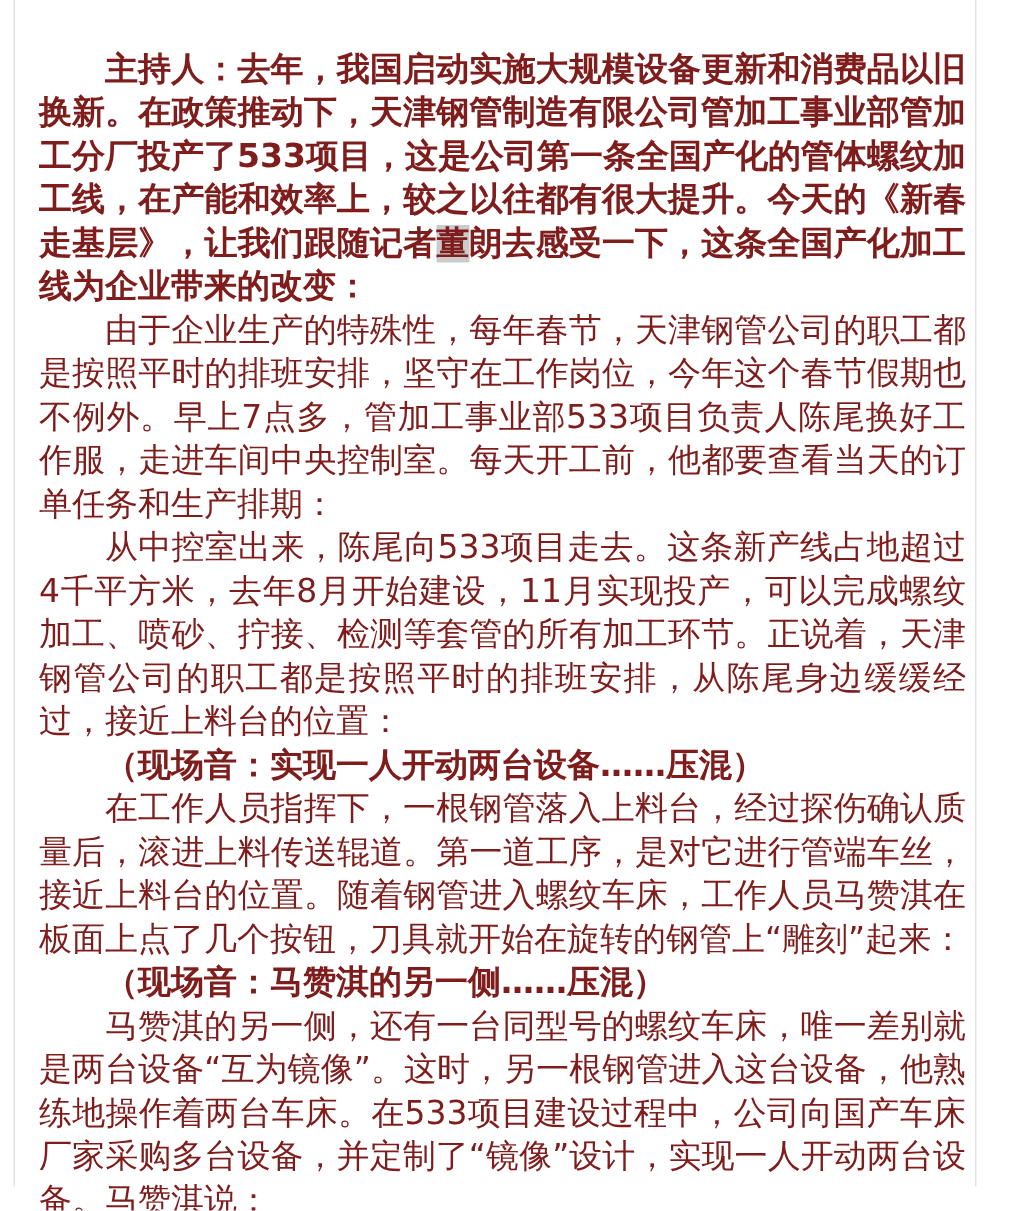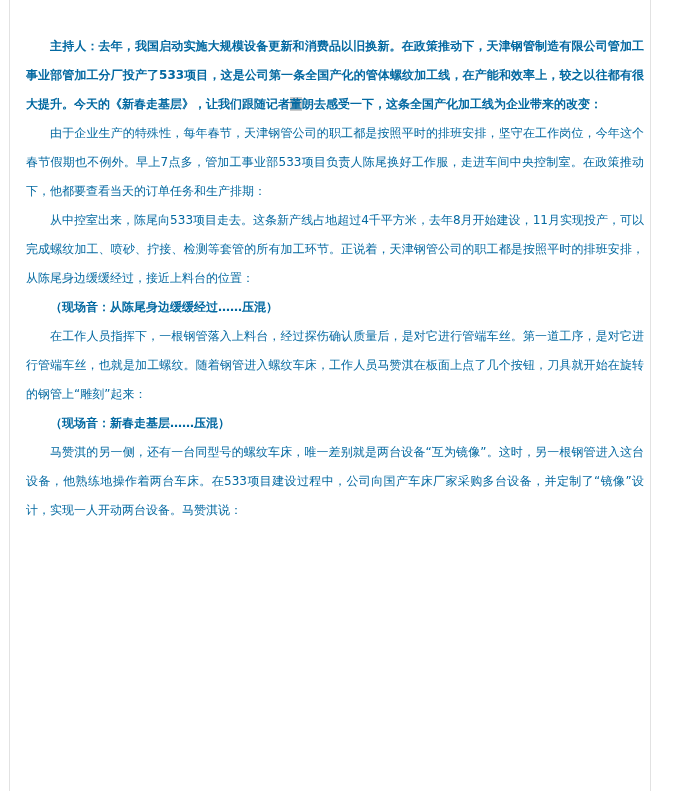--- a/index.html
+++ b/index.html
@@ -24,23 +24,23 @@
     box-sizing: border-box;
     border-left: 1px solid #e2e2e2;
     border-right: 1px solid #e2e2e2;
     background: #ffffff;
   }
   .text-area {
     box-sizing: border-box;
     width: 100%;
     height: 100%;
     padding: 32px 6px 0 16px;
-    font-size: 12px;
+    font-size: 22px;
     line-height: 29px;
-    color: #0369a1;
+    color: #7f1d1d;
     text-align: justify;
     letter-spacing: 0;
   }
   .text-area p {
     margin: 0;
     padding: 0;
     text-indent: 2em;
     word-break: break-all;
   }
   .text-area p.bold {
@@ -52,20 +52,20 @@
   .hl {
     background: #cbcbcb;
   }
 </style>
 </head>
 <body>
 
 <div class="page-column">
   <article class="text-area" id="article-body">
       <p class="bold"><span>主持人：去年，我国启动实施大规模设备更新和消费品以旧换新。在政策推动下，天津钢管制造有限公司管加工事业部管加工分厂投产了533项目，这是公司第一条全国产化的管体螺纹加工线，在产能和效率上，较之以往都有很大提升。今天的《新春走基层》，让我们跟随记者</span><span class="hl">董</span><span>朗去感受一下，这条全国产化加工线为企业带来的改变：</span></p>
-      <p class="regular"><span>由于企业生产的特殊性，每年春节，天津钢管公司的职工都是按照平时的排班安排，坚守在工作岗位，今年这个春节假期也不例外。早上7点多，管加工事业部533项目负责人陈尾换好工作服，走进车间中央控制室。在政策推动下，他都要查看当天的订单任务和生产排期：</span></p>
+      <p class="regular"><span>由于企业生产的特殊性，每年春节，天津钢管公司的职工都是按照平时的排班安排，坚守在工作岗位，今年这个春节假期也不例外。早上7点多，管加工事业部533项目负责人陈尾换好工作服，走进车间中央控制室。每天开工前，他都要查看当天的订单任务和生产排期：</span></p>
       <p class="regular"><span>从中控室出来，陈尾向533项目走去。这条新产线占地超过4千平方米，去年8月开始建设，11月实现投产，可以完成螺纹加工、喷砂、拧接、检测等套管的所有加工环节。正说着，天津钢管公司的职工都是按照平时的排班安排，从陈尾身边缓缓经过，接近上料台的位置：</span></p>
-      <p class="bold"><span>（现场音：从陈尾身边缓缓经过……压混）</span></p>
-      <p class="regular"><span>在工作人员指挥下，一根钢管落入上料台，经过探伤确认质量后，是对它进行管端车丝。第一道工序，是对它进行管端车丝，也就是加工螺纹。随着钢管进入螺纹车床，工作人员马赞淇在板面上点了几个按钮，刀具就开始在旋转的钢管上“雕刻”起来：</span></p>
-      <p class="bold"><span>（现场音：新春走基层……压混）</span></p>
+      <p class="bold"><span>（现场音：实现一人开动两台设备……压混）</span></p>
+      <p class="regular"><span>在工作人员指挥下，一根钢管落入上料台，经过探伤确认质量后，滚进上料传送辊道。第一道工序，是对它进行管端车丝，接近上料台的位置。随着钢管进入螺纹车床，工作人员马赞淇在板面上点了几个按钮，刀具就开始在旋转的钢管上“雕刻”起来：</span></p>
+      <p class="bold"><span>（现场音：马赞淇的另一侧……压混）</span></p>
       <p class="regular"><span>马赞淇的另一侧，还有一台同型号的螺纹车床，唯一差别就是两台设备“互为镜像”。这时，另一根钢管进入这台设备，他熟练地操作着两台车床。在533项目建设过程中，公司向国产车床厂家采购多台设备，并定制了“镜像”设计，实现一人开动两台设备。马赞淇说：</span></p>
     </article>
 </div>
 
 </body></html>

